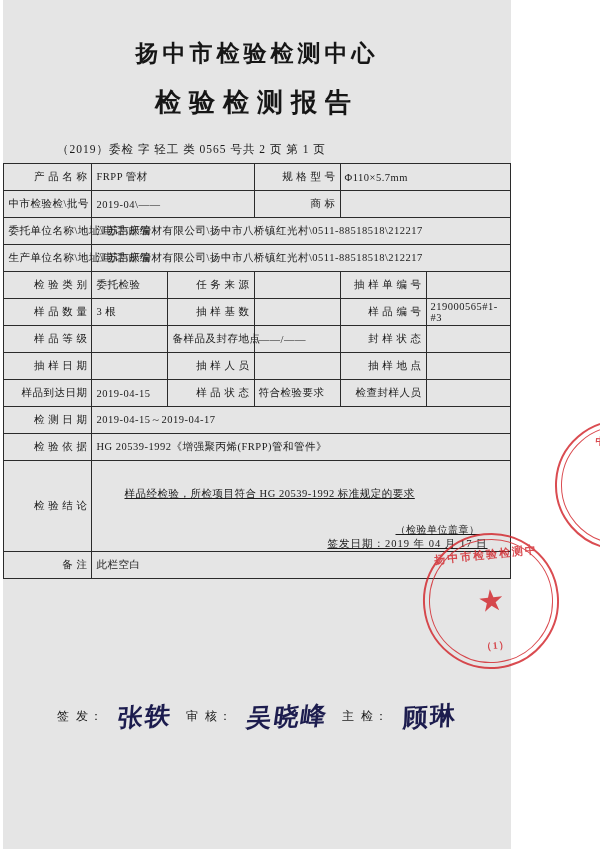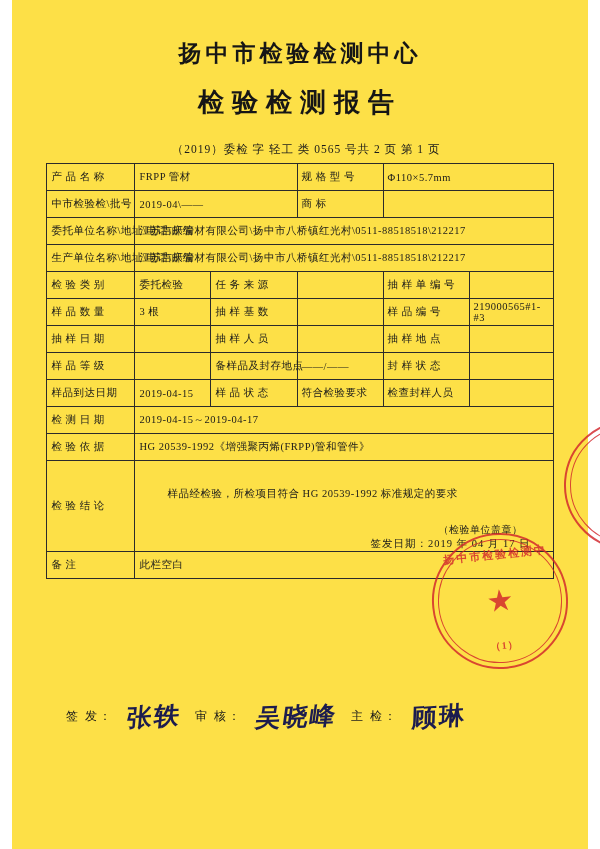--- a/index.html
+++ b/index.html
@@ -10,24 +10,24 @@
     width: 600px;
     height: 849px;
     background: #ffffff;
     font-family: "Liberation Serif", "DejaVu Serif", serif;
     color: #1a1a1a;
     position: relative;
     overflow: hidden;
   }
   .page {
     position: absolute;
-    top: 0; left: 12px;
-    width: 576px;
+    top: 0; left: 3px;
+    width: 508px;
     height: 849px;
-    background: #fde047;
+    background: #e5e5e5;
   }
   
   .title-main {
     text-align: center;
     font-size: 23px;
     letter-spacing: 4px;
     font-weight: bold;
     margin-top: 38px;
     color: #161616;
     font-family: "DejaVu Serif", serif;
@@ -36,21 +36,21 @@
     text-align: center;
     font-size: 26px;
     letter-spacing: 8px;
     font-weight: bold;
     margin-top: 16px;
     color: #161616;
     font-family: "DejaVu Serif", serif;
   }
   .meta-row {
     display: flex;
-    justify-content: center;
+    justify-content: flex-start;
     align-items: flex-end;
     margin: 22px 42px 6px 54px;
     font-size: 11.5px;
     letter-spacing: 1px;
   }
   .meta-left { white-space: nowrap; }
   .meta-right { white-space: nowrap; }
 
   
   table.report {
@@ -62,21 +62,21 @@
   }
   table.report td {
     border: 1px solid #2b2b2b;
     font-size: 10.5px;
     padding: 0 4px;
     height: 26px;
     vertical-align: middle;
     letter-spacing: 0.5px;
   }
   td.lbl {
-    text-align: left;
+    text-align: right;
     white-space: nowrap;
   }
   td.val {
     text-align: left;
   }
   td.val-left {
     text-align: left;
     padding-left: 14px;
   }
   td.tall   { height: 44px; }
@@ -246,34 +246,34 @@
     <tr>
       <td class="lbl">样 品 数 量</td>
       <td class="val">3 根</td>
       <td class="lbl">抽 样 基 数</td>
       <td class="val"></td>
       <td class="lbl">样 品 编 号</td>
       <td class="val">219000565#1-#3</td>
     </tr>
 
     <tr>
-      <td class="lbl">抽 样 日 期</td>
-      <td class="val"></td>
-      <td class="lbl">抽 样 人 员</td>
-      <td class="val"></td>
-      <td class="lbl">抽 样 地 点</td>
-      <td class="val"></td>
-    </tr>
-
-    <tr>
       <td class="lbl">样 品 等 级</td>
       <td class="val"></td>
       <td class="lbl">备样品及封存地点</td>
       <td class="val">——/——</td>
       <td class="lbl">封 样 状 态</td>
+      <td class="val"></td>
+    </tr>
+
+    <tr>
+      <td class="lbl">抽 样 日 期</td>
+      <td class="val"></td>
+      <td class="lbl">抽 样 人 员</td>
+      <td class="val"></td>
+      <td class="lbl">抽 样 地 点</td>
       <td class="val"></td>
     </tr>
 
     <tr>
       <td class="lbl">样品到达日期</td>
       <td class="val">2019-04-15</td>
       <td class="lbl">样 品 状 态</td>
       <td class="val">符合检验要求</td>
       <td class="lbl">检查封样人员</td>
       <td class="val"></td>
@@ -284,21 +284,21 @@
       <td class="val" colspan="5">2019-04-15～2019-04-17</td>
     </tr>
 
     <tr>
       <td class="lbl tall2">检 验 依 据</td>
       <td class="val-left tall2" colspan="5">HG 20539-1992《增强聚丙烯(FRPP)管和管件》</td>
     </tr>
 
     <tr>
       <td class="lbl tall3">检 验 结 论</td>
-      <td class="tall3" colspan="5" style="text-align:left; vertical-align:top;">
+      <td class="tall3" colspan="5" style="text-align:left; vertical-align:top;text-decoration:underline;">
         <div style="height:26px"></div>
         <div class="conclusion-text">样品经检验，所检项目符合 HG 20539-1992 标准规定的要求</div>
         <div style="height:22px"></div>
         <div class="seal-note">（检验单位盖章）</div>
         <div class="issue-line">签发日期：2019 年 04 月 17 日</div>
       </td>
     </tr>
 
     <tr>
       <td class="lbl tall">备      注</td>

